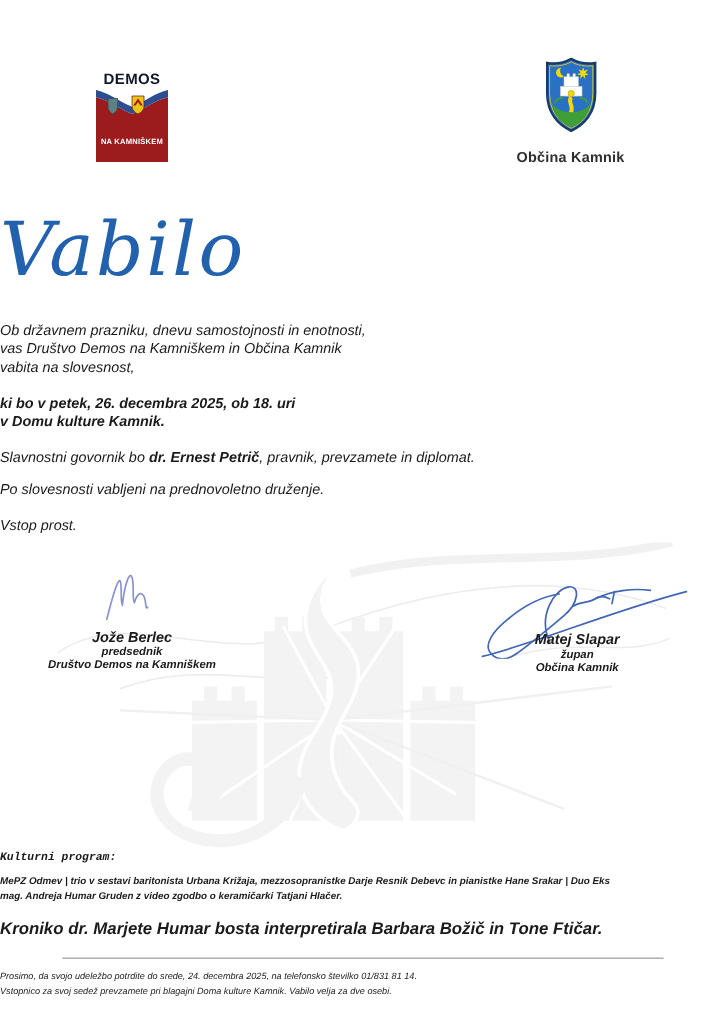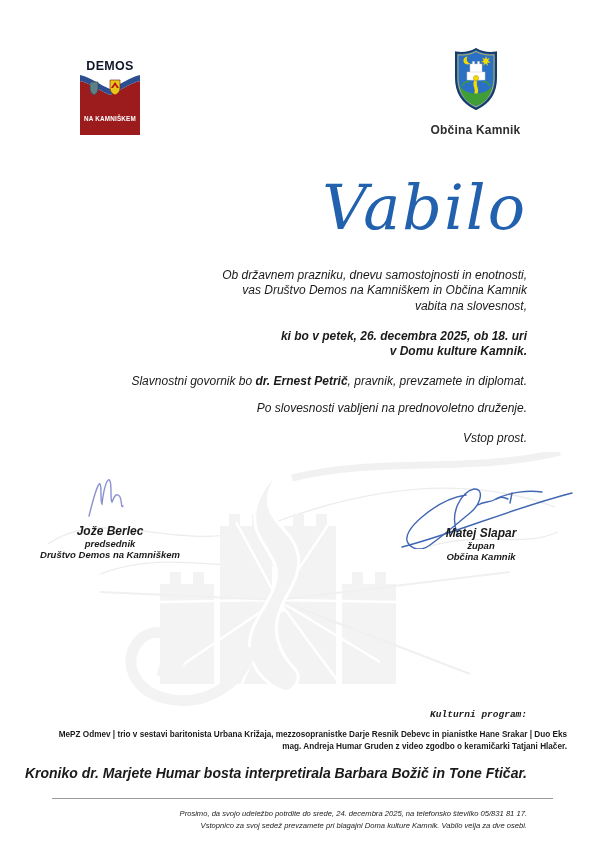--- a/index.html
+++ b/index.html
@@ -1,19 +1,19 @@
 <!DOCTYPE html>
 <html><head>
 <meta charset="utf-8">
 <style>
   html,body{margin:0;padding:0;background:#ffffff;}
   .page{position:relative;width:603px;height:856px;background:#ffffff;overflow:hidden;
         font-family:"Liberation Sans",sans-serif;color:#1a1a1a;}
   .abs{position:absolute;}
-  .ctr{left:0;width:527px;text-align:right;}
+  .ctr{left:0;width:527px;text-align:left;}
   .b{font-weight:bold;}
 
   
   .demos-logo{left:80px;top:55px;width:60px;height:80px;}
   .demos-title{position:absolute;left:0;top:4px;width:60px;text-align:center;
                font-weight:bold;font-size:12.5px;letter-spacing:.3px;color:#0f172a;}
   .demos-sub{position:absolute;left:0;top:60px;width:60px;text-align:center;
              font-weight:bold;font-size:6.3px;letter-spacing:.2px;color:#ffffff;}
   .kamnik-block{left:413px;top:48px;width:125px;text-align:center;}
   .kamnik-caption{margin-top:9px;font-weight:bold;font-size:12px;color:#2f2f2f;letter-spacing:.2px;}
@@ -31,21 +31,21 @@
   .entry{top:431px;}
 
   
   .sig-left-text{left:25px;top:0;width:170px;text-align:center;}
   .sig-name{font-size:12px;font-weight:bold;font-style:italic;}
   .sig-role{font-size:9.5px;font-weight:bold;font-style:italic;}
   .sig-org{font-size:9.5px;font-weight:bold;font-style:italic;}
 
   
   .prog-head{top:709px;font-size:9.5px;font-weight:bold;font-style:italic;font-family:Liberation Mono, monospace;}
-  .prog-lines{top:729px;font-size:8.2px;line-height:11.6px;font-weight:bold;padding-left:40px;}
+  .prog-lines{top:729px;font-size:8.2px;line-height:11.6px;font-weight:bold;font-style:italic;}
   .prog-line3{top:765px;font-size:14px;font-weight:bold;font-style:italic;}
   .footer-rule{top:798px;left:52px;width:501px;height:1px;background:#9a9a9a;}
   .footer-lines{top:808px;font-size:7.6px;line-height:12px;font-style:italic;color:#222;}
 </style>
 </head>
 <body>
 
 <div class="page">
 
   <svg class="abs" style="left:40px;top:452px;" width="523" height="262" viewBox="0 0 523 262" aria-hidden="true">
@@ -159,17 +159,17 @@
 
   <div class="abs ctr prog-head">Kulturni program:</div>
   <div class="abs ctr prog-lines">
     <div>MePZ Odmev | trio v sestavi baritonista Urbana Križaja, mezzosopranistke Darje Resnik Debevc in pianistke Hane Srakar | Duo Eks</div>
     <div>mag. Andreja Humar Gruden z video zgodbo o keramičarki Tatjani Hlačer.</div>
   </div>
   <div class="abs ctr prog-line3">Kroniko dr. Marjete Humar bosta interpretirala Barbara Božič in Tone Ftičar.</div>
 
   <div class="abs footer-rule"></div>
   <div class="abs ctr footer-lines">
-    <div>Prosimo, da svojo udeležbo potrdite do srede, 24. decembra 2025, na telefonsko številko 05/831 81 17.</div>
+    <div>Prosimo, da svojo udeležbo potrdite do srede, 24. decembra 2025, na telefonsko številko 01/831 81 14.</div>
     <div>Vstopnico za svoj sedež prevzamete pri blagajni Doma kulture Kamnik. Vabilo velja za dve osebi.</div>
   </div>
 
 </div>
 
 </body></html>

